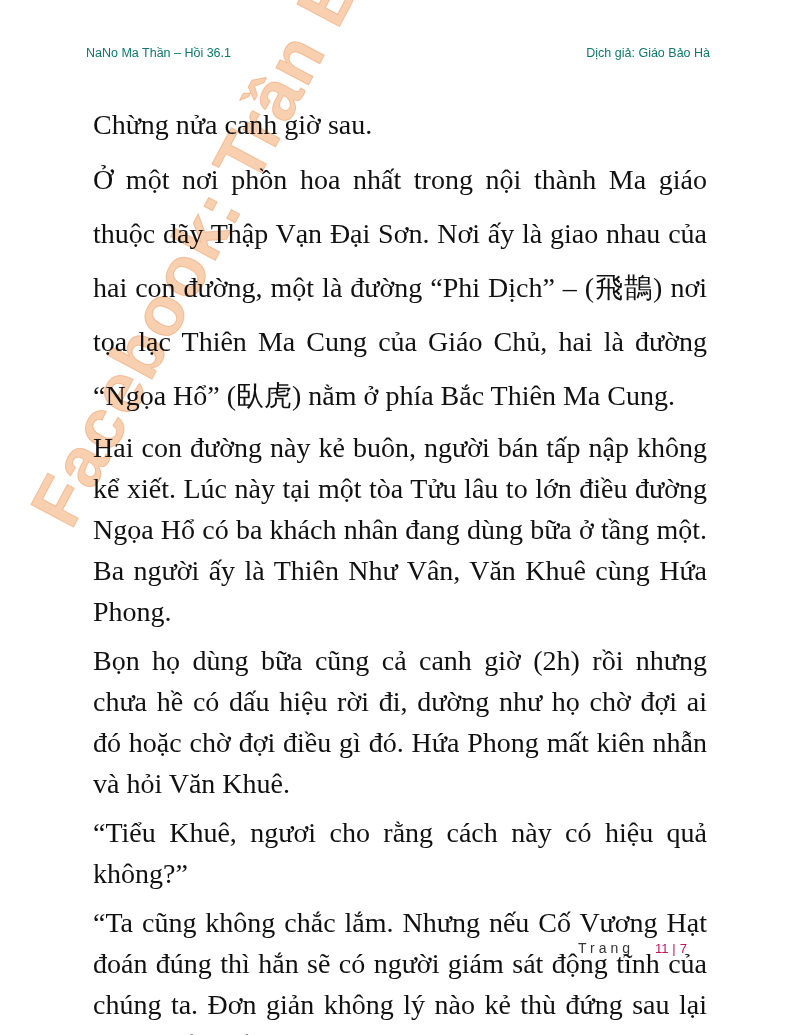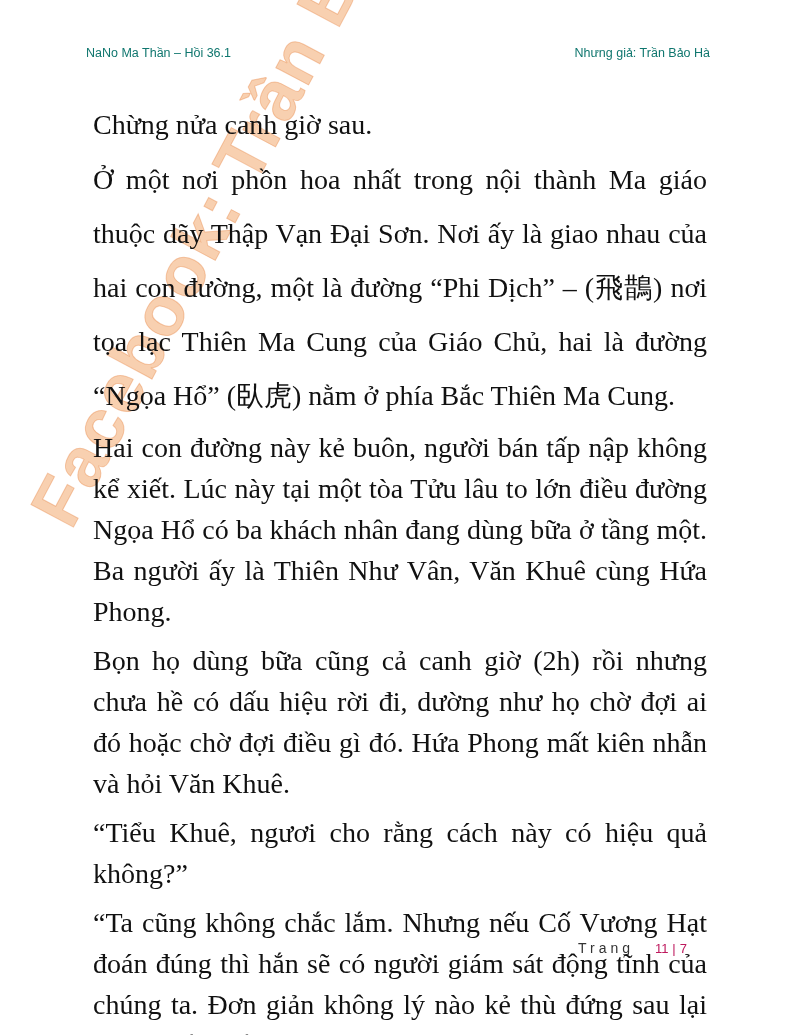--- a/index.html
+++ b/index.html
@@ -73,21 +73,21 @@
     .page-footer .num {
       color: #be185d;
       font-size: 13px;
     }
   </style>
 </head>
 <body>
 
 <div class="page-header">
   <span>NaNo Ma Thần – Hồi 36.1</span>
-  <span>Nhưng giả: Trần Bảo Hà</span>
+  <span>Dịch giả: Giáo Bảo Hà</span>
 </div>
 
 <div class="watermark">Facebook: Trần Bảo Hà</div>
 
 <div class="body-text">
   <p>Chừng nửa canh giờ sau.</p>
   <p class="tall">Ở một nơi phồn hoa nhất trong nội thành Ma giáo thuộc dãy Thập Vạn Đại Sơn. Nơi ấy là giao nhau của hai con đường, một là đường “Phi Dịch” – (飛鵲) nơi tọa lạc Thiên Ma Cung của Giáo Chủ, hai là đường “Ngọa Hổ” (臥虎) nằm ở phía Bắc Thiên Ma Cung.</p>
   <p>Hai con đường này kẻ buôn, người bán tấp nập không kể xiết. Lúc này tại một tòa Tửu lâu to lớn điều đường Ngọa Hổ có ba khách nhân đang dùng bữa ở tầng một. Ba người ấy là Thiên Như Vân, Văn Khuê cùng Hứa Phong.</p>
   <p>Bọn họ dùng bữa cũng cả canh giờ (2h) rồi nhưng chưa hề có dấu hiệu rời đi, dường như họ chờ đợi ai đó hoặc chờ đợi điều gì đó. Hứa Phong mất kiên nhẫn và hỏi Văn Khuê.</p>
   <p>“Tiểu Khuê, ngươi cho rằng cách này có hiệu quả không?”</p>

